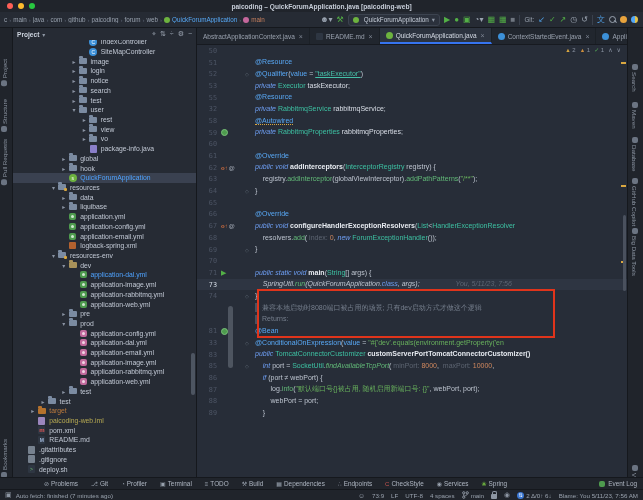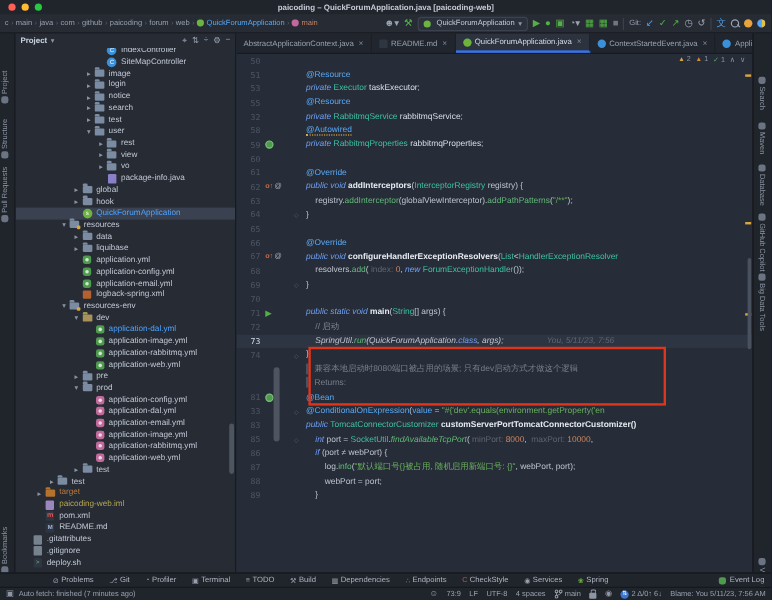--- a/index.html
+++ b/index.html
@@ -625,38 +625,38 @@
       <div class="inspect">
         <span><span class="w-tri">▲</span> <span>2</span></span>
         <span><span class="w-tri" style="color:#cf8e3c">▲</span> <span>1</span></span>
         <span><span class="w-ok">✓</span> <span>1</span></span>
         <span>∧</span>
         <span>∨</span>
       </div>
       <div class="code" id="code">
           <div class="crow"><span class="lnum">50</span><span class="lslot"></span><span class="fslot"></span><pre class="lcode"></pre></div>
           <div class="crow"><span class="lnum">51</span><span class="lslot"></span><span class="fslot"></span><pre class="lcode"><span class="tk-ann">@Resource</span></pre></div>
+          <div class="crow"><span class="lnum">52</span><span class="lslot"></span><span class="fslot">◇</span><pre class="lcode"><span class="tk-ann">@Qualifier</span><span class="tk-pln">(</span><span class="tk-attr">value</span><span class="tk-pln"> = </span><span class="tk-strU">"taskExecutor"</span><span class="tk-pln">)</span></pre></div>
           <div class="crow"><span class="lnum">53</span><span class="lslot"></span><span class="fslot"></span><pre class="lcode"><span class="tk-kw">private </span><span class="tk-typ">Executor </span><span class="tk-fld">taskExecutor</span><span class="tk-pln">;</span></pre></div>
           <div class="crow"><span class="lnum">55</span><span class="lslot"></span><span class="fslot"></span><pre class="lcode"><span class="tk-ann">@Resource</span></pre></div>
           <div class="crow"><span class="lnum">32</span><span class="lslot"></span><span class="fslot"></span><pre class="lcode"><span class="tk-kw">private </span><span class="tk-typ">RabbitmqService </span><span class="tk-fld">rabbitmqService</span><span class="tk-pln">;</span></pre></div>
           <div class="crow"><span class="lnum">58</span><span class="lslot"></span><span class="fslot"></span><pre class="lcode"><span class="tk-annW">@Autowired</span></pre></div>
           <div class="crow"><span class="lnum">59</span><span class="lslot"><span class="g-bean"></span></span><span class="fslot"></span><pre class="lcode"><span class="tk-kw">private </span><span class="tk-typ">RabbitmqProperties </span><span class="tk-fld">rabbitmqProperties</span><span class="tk-pln">;</span></pre></div>
           <div class="crow"><span class="lnum">60</span><span class="lslot"></span><span class="fslot"></span><pre class="lcode"></pre></div>
           <div class="crow"><span class="lnum">61</span><span class="lslot"></span><span class="fslot"></span><pre class="lcode"><span class="tk-ann">@Override</span></pre></div>
           <div class="crow"><span class="lnum">62</span><span class="lslot"><span class="g-ovr">o↑</span><span class="g-at">@</span></span><span class="fslot"></span><pre class="lcode"><span class="tk-kw">public void </span><span class="tk-mth">addInterceptors</span><span class="tk-pln">(</span><span class="tk-typ">InterceptorRegistry</span><span class="tk-pln"> registry) {</span></pre></div>
           <div class="crow"><span class="lnum">63</span><span class="lslot"></span><span class="fslot"></span><pre class="lcode"><span class="tk-pln">    registry.</span><span class="tk-mc">addInterceptor</span><span class="tk-pln">(globalViewInterceptor).</span><span class="tk-mc">addPathPatterns</span><span class="tk-pln">(</span><span class="tk-str">"/**"</span><span class="tk-pln">);</span></pre></div>
           <div class="crow"><span class="lnum">64</span><span class="lslot"></span><span class="fslot">◇</span><pre class="lcode"><span class="tk-pln">}</span></pre></div>
           <div class="crow"><span class="lnum">65</span><span class="lslot"></span><span class="fslot"></span><pre class="lcode"></pre></div>
           <div class="crow"><span class="lnum">66</span><span class="lslot"></span><span class="fslot"></span><pre class="lcode"><span class="tk-ann">@Override</span></pre></div>
           <div class="crow"><span class="lnum">67</span><span class="lslot"><span class="g-ovr">o↑</span><span class="g-at">@</span></span><span class="fslot"></span><pre class="lcode"><span class="tk-kw">public void </span><span class="tk-mth">configureHandlerExceptionResolvers</span><span class="tk-pln">(</span><span class="tk-typ">List</span><span class="tk-pln">&lt;</span><span class="tk-typ">HandlerExceptionResolver</span></pre></div>
           <div class="crow"><span class="lnum">68</span><span class="lslot"></span><span class="fslot"></span><pre class="lcode"><span class="tk-pln">    resolvers.</span><span class="tk-mc">add</span><span class="tk-pln">( </span><span class="tk-hint">index: </span><span class="tk-num">0</span><span class="tk-pln">, </span><span class="tk-kw">new </span><span class="tk-typ">ForumExceptionHandler</span><span class="tk-pln">());</span></pre></div>
           <div class="crow"><span class="lnum">69</span><span class="lslot"></span><span class="fslot">◇</span><pre class="lcode"><span class="tk-pln">}</span></pre></div>
           <div class="crow"><span class="lnum">70</span><span class="lslot"></span><span class="fslot"></span><pre class="lcode"></pre></div>
           <div class="crow"><span class="lnum">71</span><span class="lslot"><span class="g-run">▶</span></span><span class="fslot"></span><pre class="lcode"><span class="tk-kw">public static void </span><span class="tk-mth">main</span><span class="tk-pln">(</span><span class="tk-typ">String</span><span class="tk-pln">[] args) {</span></pre></div>
-          <div class="crow"><span class="lnum">72</span><span class="lslot"></span><span class="fslot"></span><pre class="lcode"><span class="tk-cmt">    // 启动</span></pre></div>
           <div class="crow cur ln-italic"><span class="lnum">73</span><span class="lslot"></span><span class="fslot"></span><pre class="lcode"><span class="tk-pln">    SpringUtil.</span><span class="tk-mc">run</span><span class="tk-pln">(QuickForumApplication.</span><span class="tk-kw">class</span><span class="tk-pln">, args);</span><span class="blame">You, 5/11/23, 7:56</span></pre></div>
           <div class="crow"><span class="lnum">74</span><span class="lslot"></span><span class="fslot">◇</span><pre class="lcode"><span class="tk-pln">}</span></pre></div>
           <div class="crow"><span class="lnum"></span><span class="lslot"></span><span class="fslot"></span><pre class="lcode"><span class="doc-bar"></span><span class="tk-doc">兼容本地启动时8080端口被占用的场景; 只有dev启动方式才做这个逻辑</span></pre></div>
           <div class="crow"><span class="lnum"></span><span class="lslot"></span><span class="fslot"></span><pre class="lcode"><span class="doc-bar"></span><span class="tk-doc">Returns:</span></pre></div>
           <div class="crow"><span class="lnum">81</span><span class="lslot"><span class="g-bean"></span></span><span class="fslot"></span><pre class="lcode"><span class="tk-ann">@Bean</span></pre></div>
           <div class="crow"><span class="lnum">33</span><span class="lslot"></span><span class="fslot">◇</span><pre class="lcode"><span class="tk-ann">@ConditionalOnExpression</span><span class="tk-pln">(</span><span class="tk-attr">value</span><span class="tk-pln"> = </span><span class="tk-str">"#{'dev'.equals(environment.getProperty('en</span></pre></div>
           <div class="crow"><span class="lnum">83</span><span class="lslot"></span><span class="fslot"></span><pre class="lcode"><span class="tk-kw">public </span><span class="tk-typ">TomcatConnectorCustomizer </span><span class="tk-mth">customServerPortTomcatConnectorCustomizer()</span></pre></div>
           <div class="crow"><span class="lnum">85</span><span class="lslot"></span><span class="fslot">◇</span><pre class="lcode"><span class="tk-kw">    int </span><span class="tk-pln">port = </span><span class="tk-typ">SocketUtil</span><span class="tk-pln">.</span><span class="tk-mci">findAvailableTcpPort</span><span class="tk-pln">( </span><span class="tk-hint">minPort: </span><span class="tk-num">8000</span><span class="tk-pln">,  </span><span class="tk-hint">maxPort: </span><span class="tk-num">10000</span><span class="tk-pln">,</span></pre></div>
           <div class="crow"><span class="lnum">86</span><span class="lslot"></span><span class="fslot"></span><pre class="lcode"><span class="tk-kw">    if </span><span class="tk-pln">(port </span><span class="tk-op">≠</span><span class="tk-pln"> webPort) {</span></pre></div>
           <div class="crow"><span class="lnum">87</span><span class="lslot"></span><span class="fslot"></span><pre class="lcode"><span class="tk-pln">        log.</span><span class="tk-mc">info</span><span class="tk-pln">(</span><span class="tk-str">"默认端口号{}被占用, 随机启用新端口号: {}"</span><span class="tk-pln">, webPort, port);</span></pre></div>

